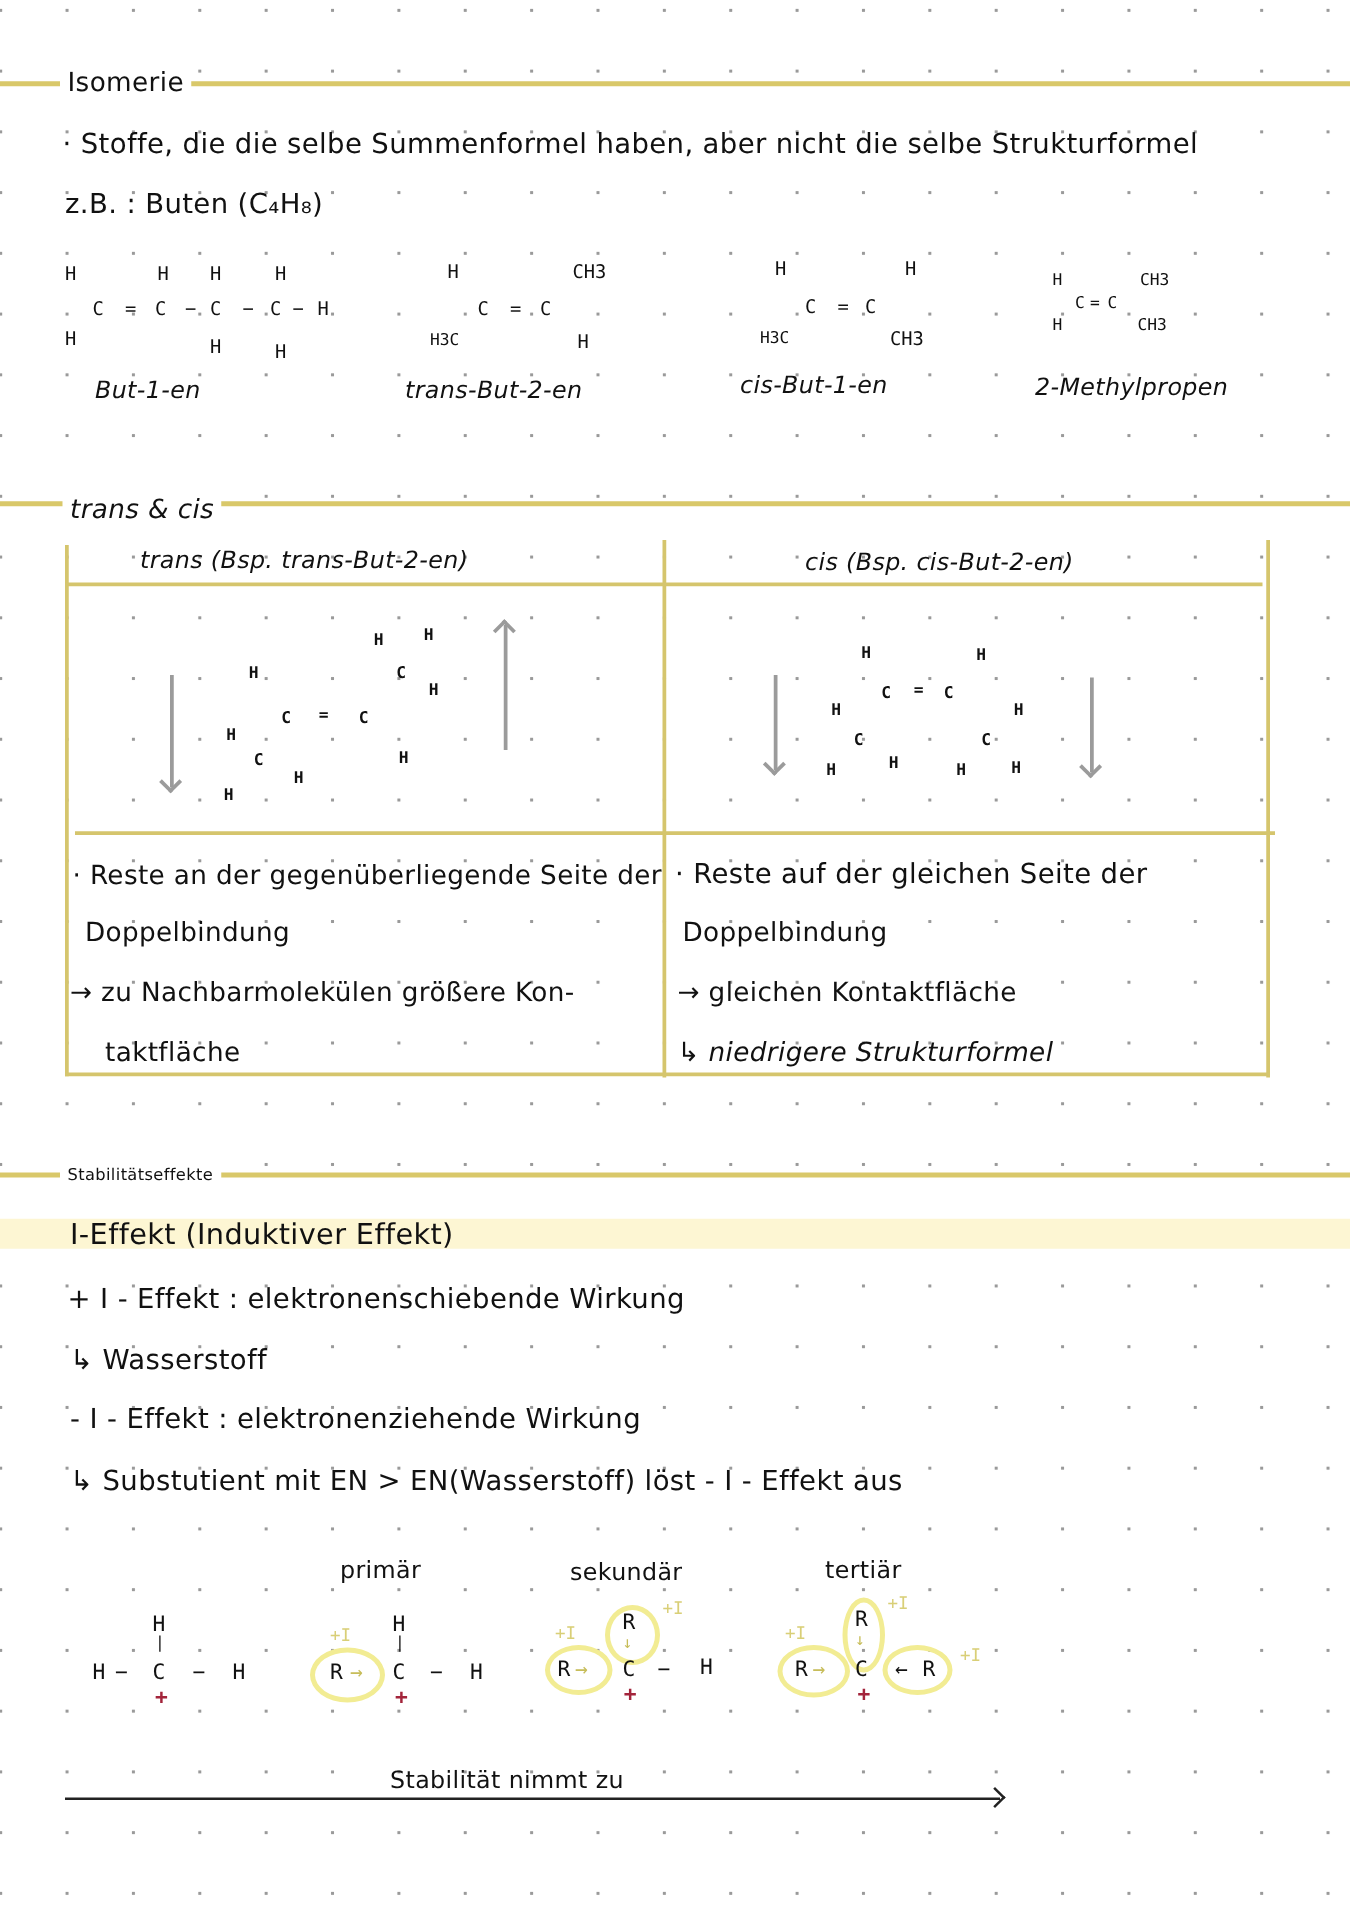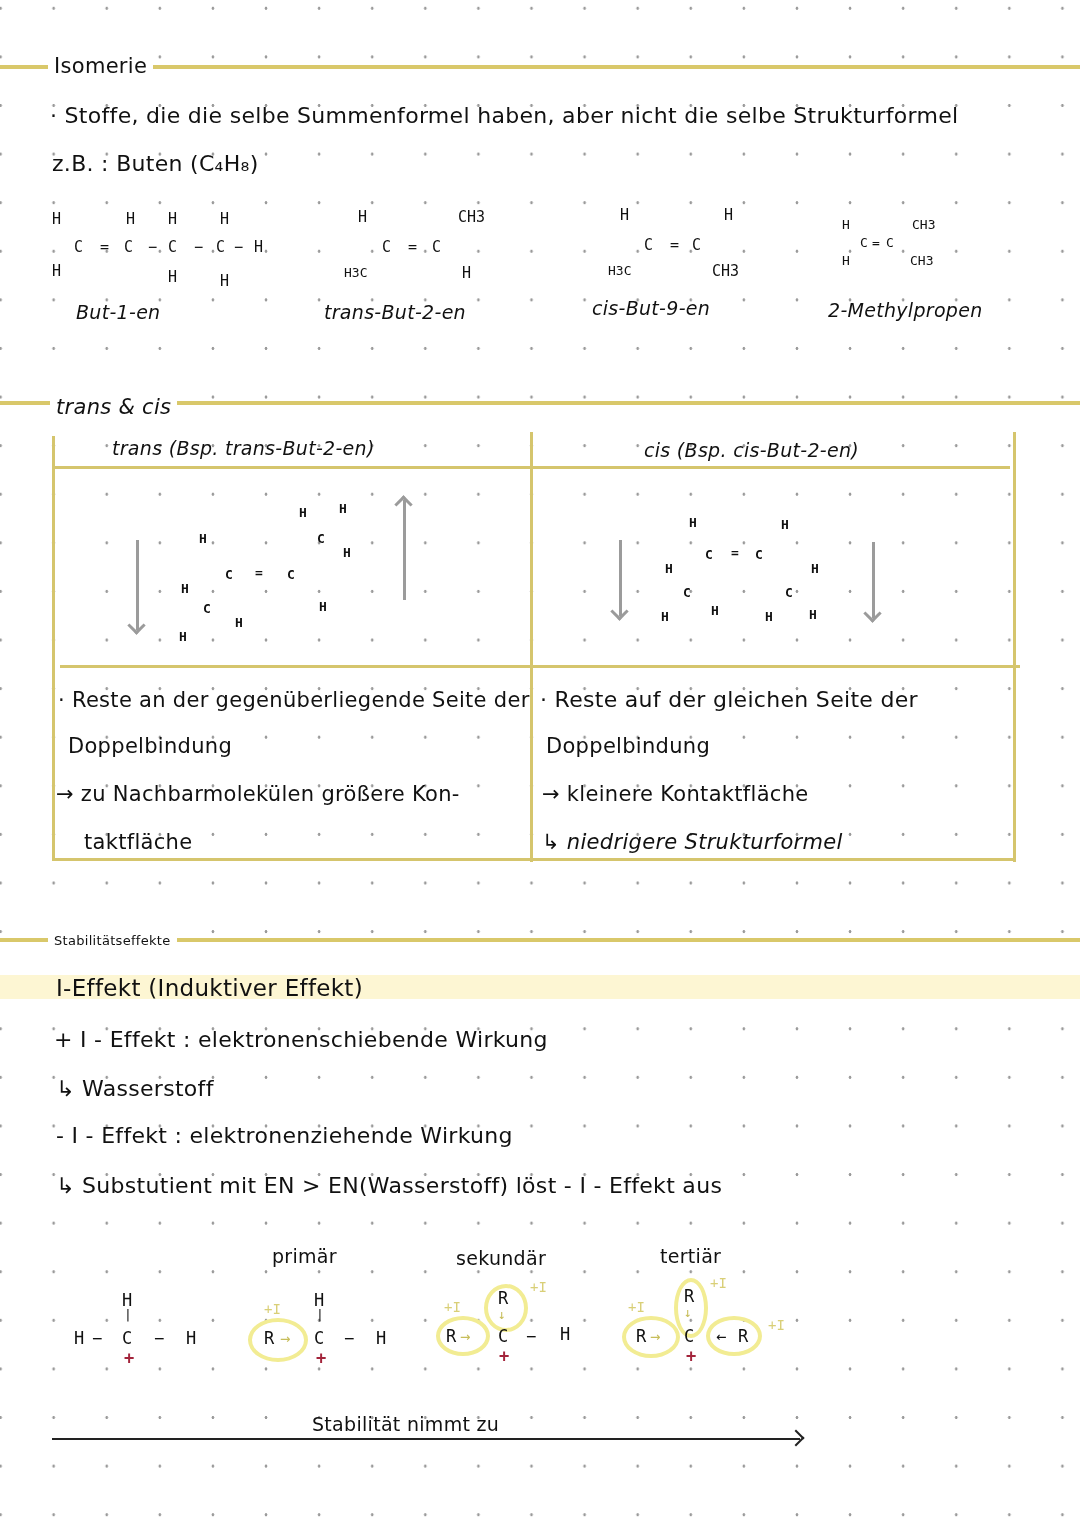--- a/index.html
+++ b/index.html
@@ -81,21 +81,21 @@
 <div class="abs" style="left:606px; top:206px;">
   <div class="chem" style="position:relative;width:170px;height:80px;">
     <span class="abs" style="left:14px;top:2px;">H</span>
     <span class="abs" style="left:38px;top:32px;">C</span>
     <span class="abs" style="left:64px;top:32px;">=</span>
     <span class="abs" style="left:86px;top:32px;">C</span>
     <span class="abs" style="left:118px;top:2px;">H</span>
     <span class="abs" style="left:2px;top:58px;font-size:13px;">H3C</span>
     <span class="abs" style="left:106px;top:58px;">CH3</span>
   </div>
-  <div class="hw text-md it" style="position:absolute;left:-14px;top:90px;">cis-But-9-en</div>
+  <div class="hw text-md it" style="position:absolute;left:-14px;top:90px;">cis-But-1-en</div>
 </div>
 
 <div class="abs" style="left:838px; top:212px;">
   <div class="chem" style="position:relative;width:110px;height:64px;font-size:13px;">
     <span class="abs" style="left:4px;top:6px;">H</span>
     <span class="abs" style="left:4px;top:42px;">H</span>
     <span class="abs" style="left:22px;top:24px;">C</span>
     <span class="abs" style="left:34px;top:24px;">=</span>
     <span class="abs" style="left:48px;top:24px;">C</span>
     <span class="abs" style="left:74px;top:6px;">CH3</span>
@@ -153,21 +153,21 @@
   <span class="abs" style="left:154px;top:98px;">H</span>
 </div>
 
 <div class="abs hw text-lg" style="left:58px; top:686px; font-size:21px;">· Reste an der gegenüberliegende Seite der</div>
 <div class="abs hw text-lg" style="left:68px; top:732px; font-size:21px;">Doppelbindung</div>
 <div class="abs hw text-lg" style="left:56px; top:780px; font-size:21px;">→ zu Nachbarmolekülen größere Kon-</div>
 <div class="abs hw text-lg" style="left:84px; top:828px; font-size:21px;">taktfläche</div>
 
 <div class="abs hw text-lg" style="left:540px; top:686px; font-size:22px;">· Reste auf der gleichen Seite der</div>
 <div class="abs hw text-lg" style="left:546px; top:732px; font-size:21px;">Doppelbindung</div>
-<div class="abs hw text-lg" style="left:542px; top:780px; font-size:21px;">→ kleinere Kontaktfläche</div>
+<div class="abs hw text-lg" style="left:542px; top:780px; font-size:21px;">→ gleichen Kontaktfläche</div>
 <div class="abs hw text-lg it" style="left:542px; top:828px; font-size:21px;">↳ niedrigere Strukturformel</div>
 
 <div class="sec-line" style="left:0; top:938px; width:1080px;"></div>
 <div class="sec-title hw" style="left:48px; top:928px; font-size:13px;">Stabilitätseffekte</div>
 
 <div class="highlight"></div>
 <div class="abs hw text-lg" style="left:56px; top:974px; font-size:23px;">I-Effekt (Induktiver Effekt)</div>
 
 <div class="abs hw text-lg" style="left:54px; top:1026px;">+ I - Effekt : elektronenschiebende Wirkung</div>
 <div class="abs hw text-lg" style="left:56px; top:1075px;">↳ Wasserstoff</div>

